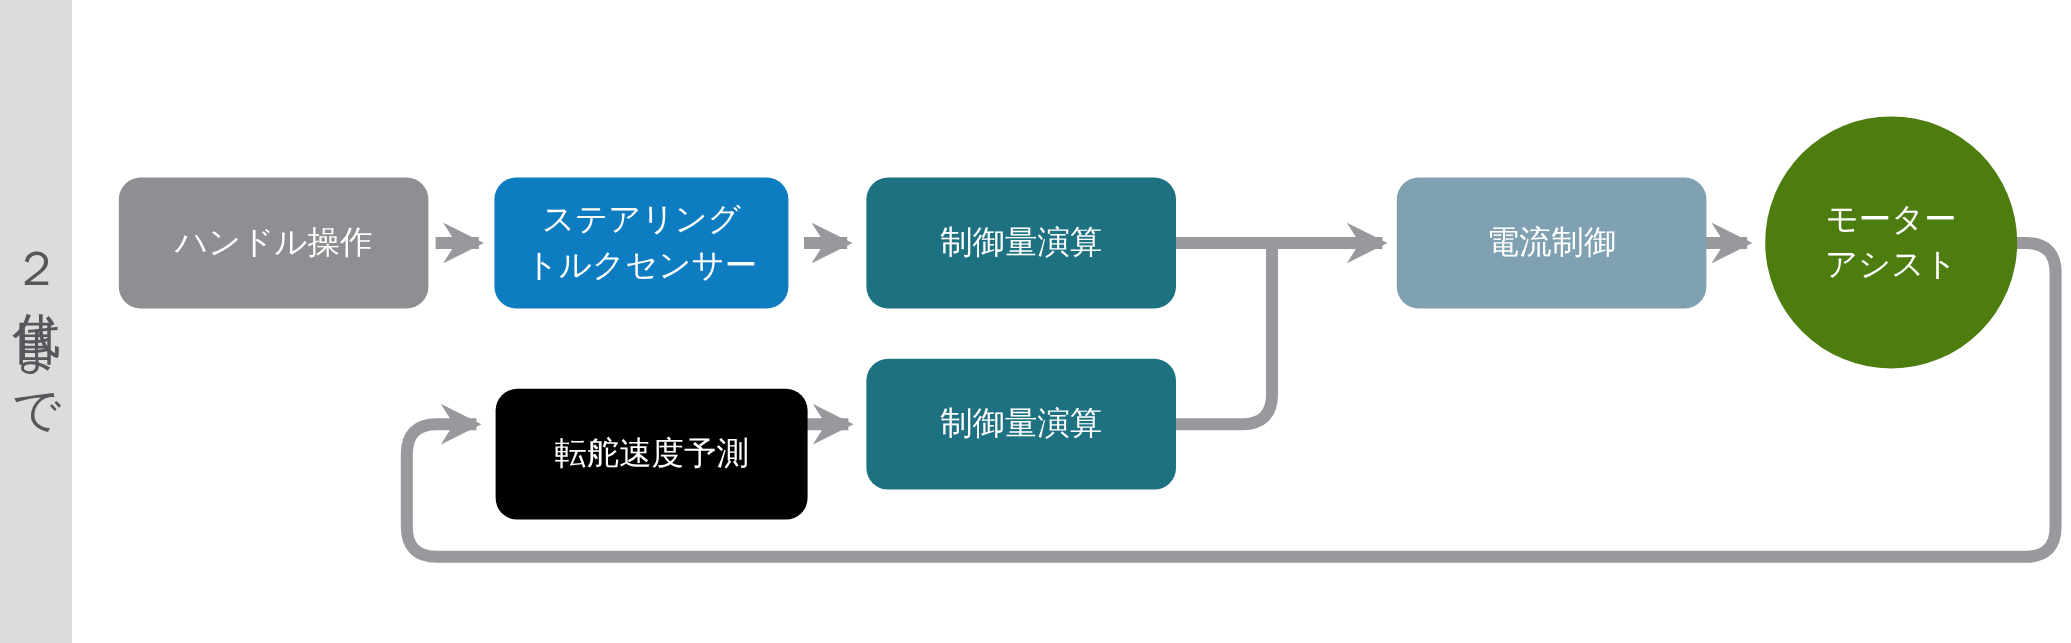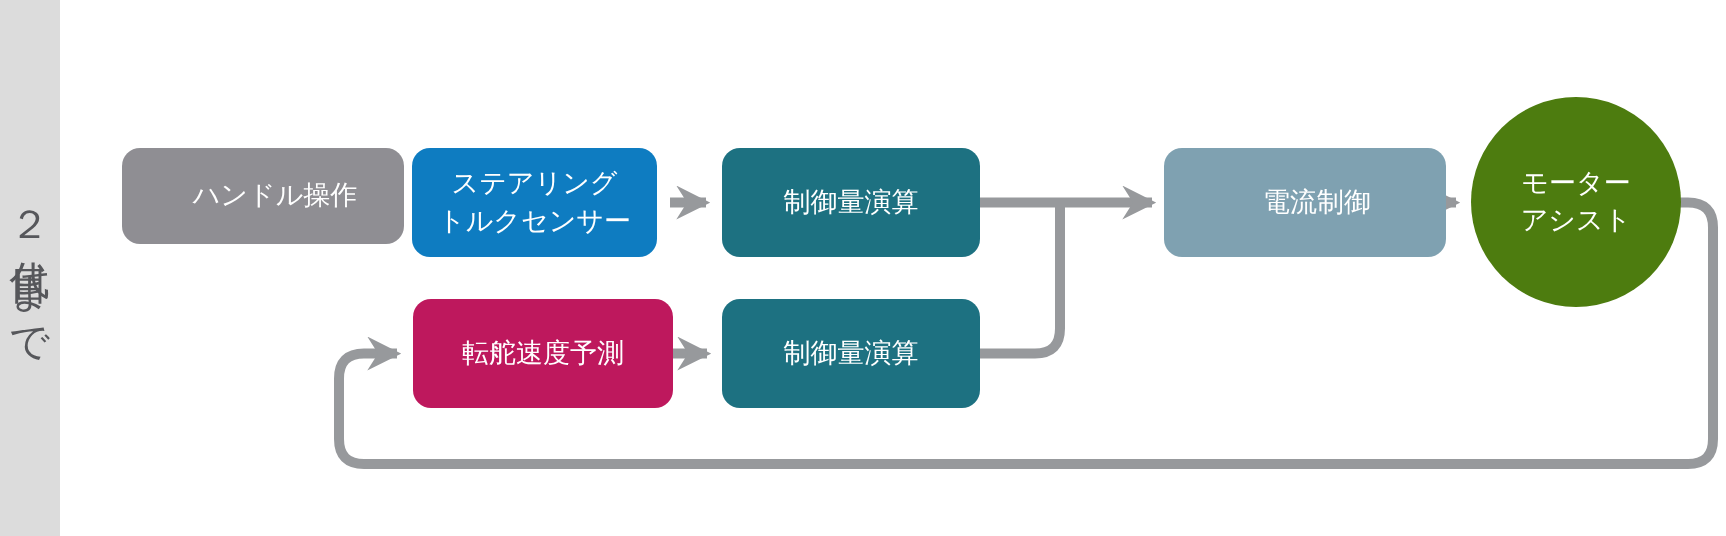--- a/index.html
+++ b/index.html
@@ -31,21 +31,21 @@
     position:absolute;
     border-radius:18px;
     display:flex;align-items:center;justify-content:center;
     color:#ffffff;
     font-size:27px;
     line-height:1.38;
     text-align:center;
     white-space:pre-line;
   }
   .node.circle{border-radius:50%;}
-  .n-handle        {left:122px;top:148px;width:258px;height:96px;padding-left:24px;}
+  .n-handle        {left:99px;top:148px;width:258px;height:109px;}
   .n-torque        {left:412px;top:148px;width:245px;height:109px;}
   .n-calc-top      {left:722px;top:148px;width:258px;height:109px;}
   .n-current       {left:1164px;top:148px;width:258px;height:109px;}
   .n-motor         {left:1471px;top:97px;width:210px;height:210px;}
   .n-prediction    {left:413px;top:299px;width:260px;height:109px;}
   .n-calc-bottom   {left:722px;top:299px;width:258px;height:109px;}
 </style>
 </head>
 <body>
 
@@ -85,30 +85,30 @@
 
   <div class="node n-torque" style="background: rgb(14, 124, 193);">
     <span>ステアリング
 トルクセンサー</span>
   </div>
 
   <div class="node n-calc-top" style="background: rgb(29, 113, 129);">
     <span>制御量演算</span>
   </div>
 
-  <div class="node n-current" style="background: rgb(127, 161, 177); padding-left: 24px;">
+  <div class="node n-current" style="background: rgb(127, 161, 177);">
     <span>電流制御</span>
   </div>
 
   <div class="node circle n-motor" style="background: #4d7c0f;">
     <span>モーター
 アシスト</span>
   </div>
 
-  <div class="node n-prediction" style="background: #be185d;">
+  <div class="node n-prediction" style="background: #000000; margin-top: 25px;">
     <span>転舵速度予測</span>
   </div>
 
   <div class="node n-calc-bottom" style="background: rgb(29, 113, 129);">
     <span>制御量演算</span>
   </div>
 
 </div>
 
 </body></html>

